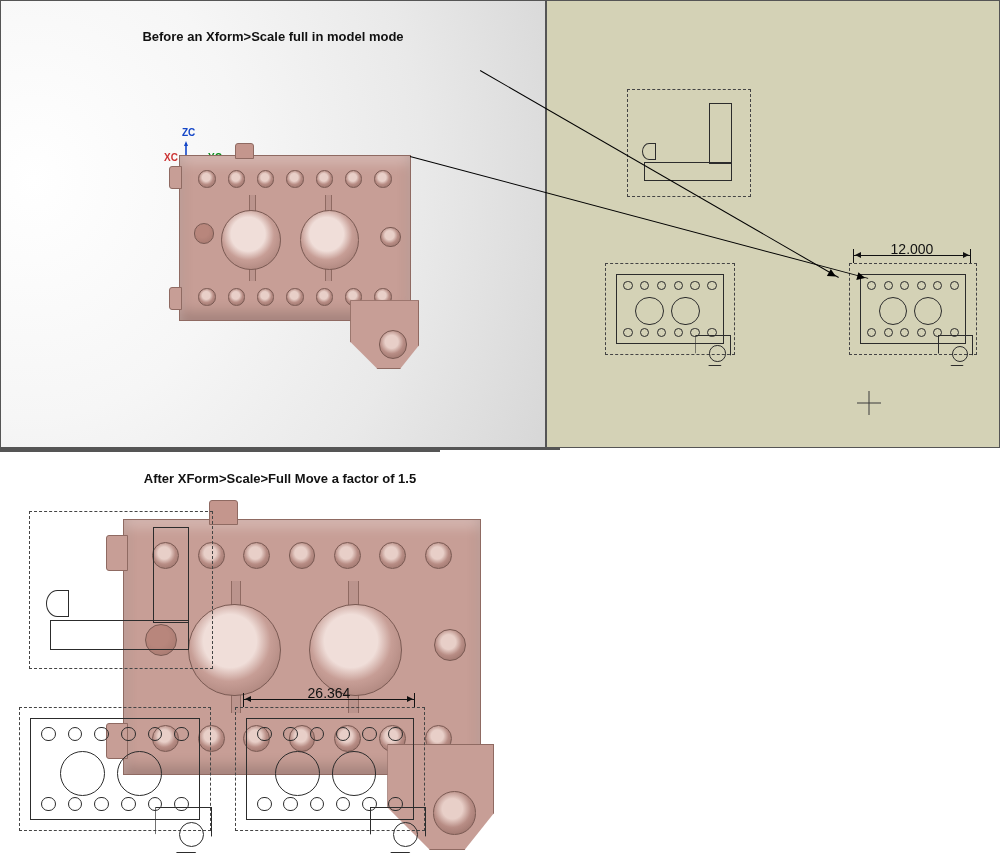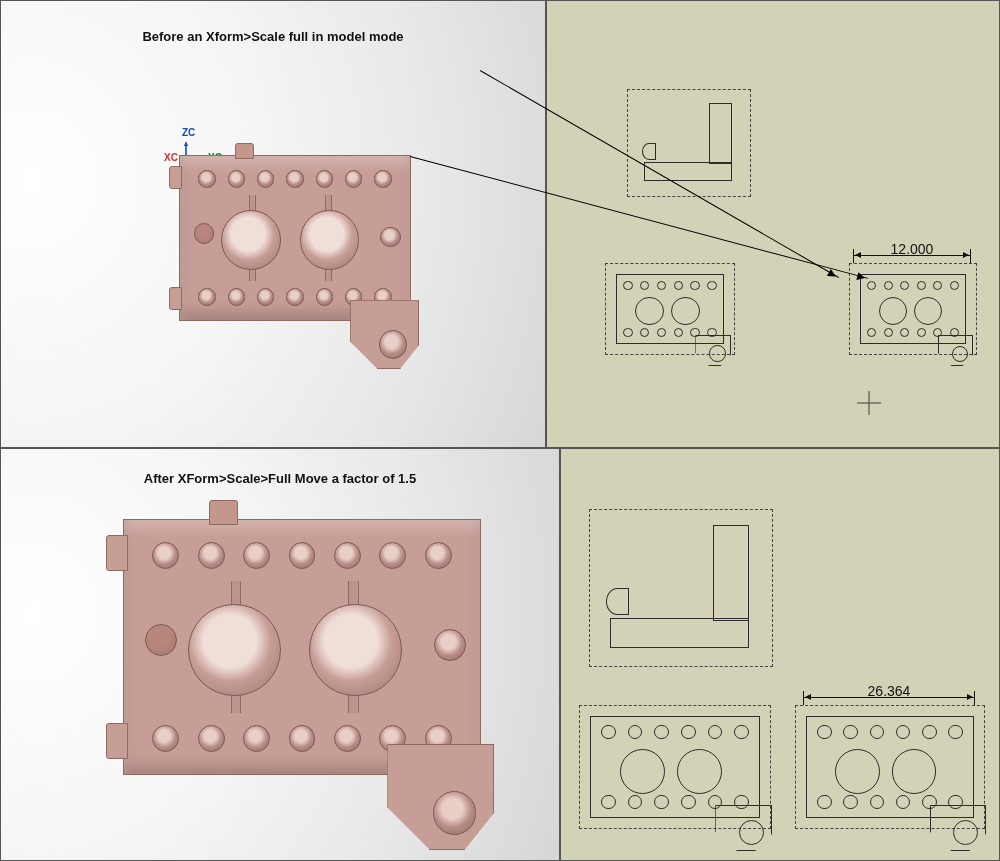--- a/index.html
+++ b/index.html
@@ -1,19 +1,19 @@
 <!DOCTYPE html>
 <html><head>
 <meta charset="utf-8">
 <style>
   * { box-sizing: border-box; margin: 0; padding: 0; }
   html, body { width: 1000px; height: 861px; font-family: Arial, sans-serif; overflow: hidden; background: #fff; }
   .row { display: flex; width: 100%; }
   .row1 { height: 448px; }
-  .row2 { height: 413px; }
+  .row2 { height: 413px; flex-direction: column; }
   .panel { position: relative; border: 1px solid #555; }
   .panel-3d {
     background: radial-gradient(ellipse 600px 680px at 6% 40%, #ffffff 0%, #f6f6f6 35%, #e9e9e9 65%, #d3d3d3 100%);
   }
   .panel-draft {
     background: #d4d2b6;
     border: 1px solid #555;
   }
   
   .row1 .panel-3d { width: 546px; }

